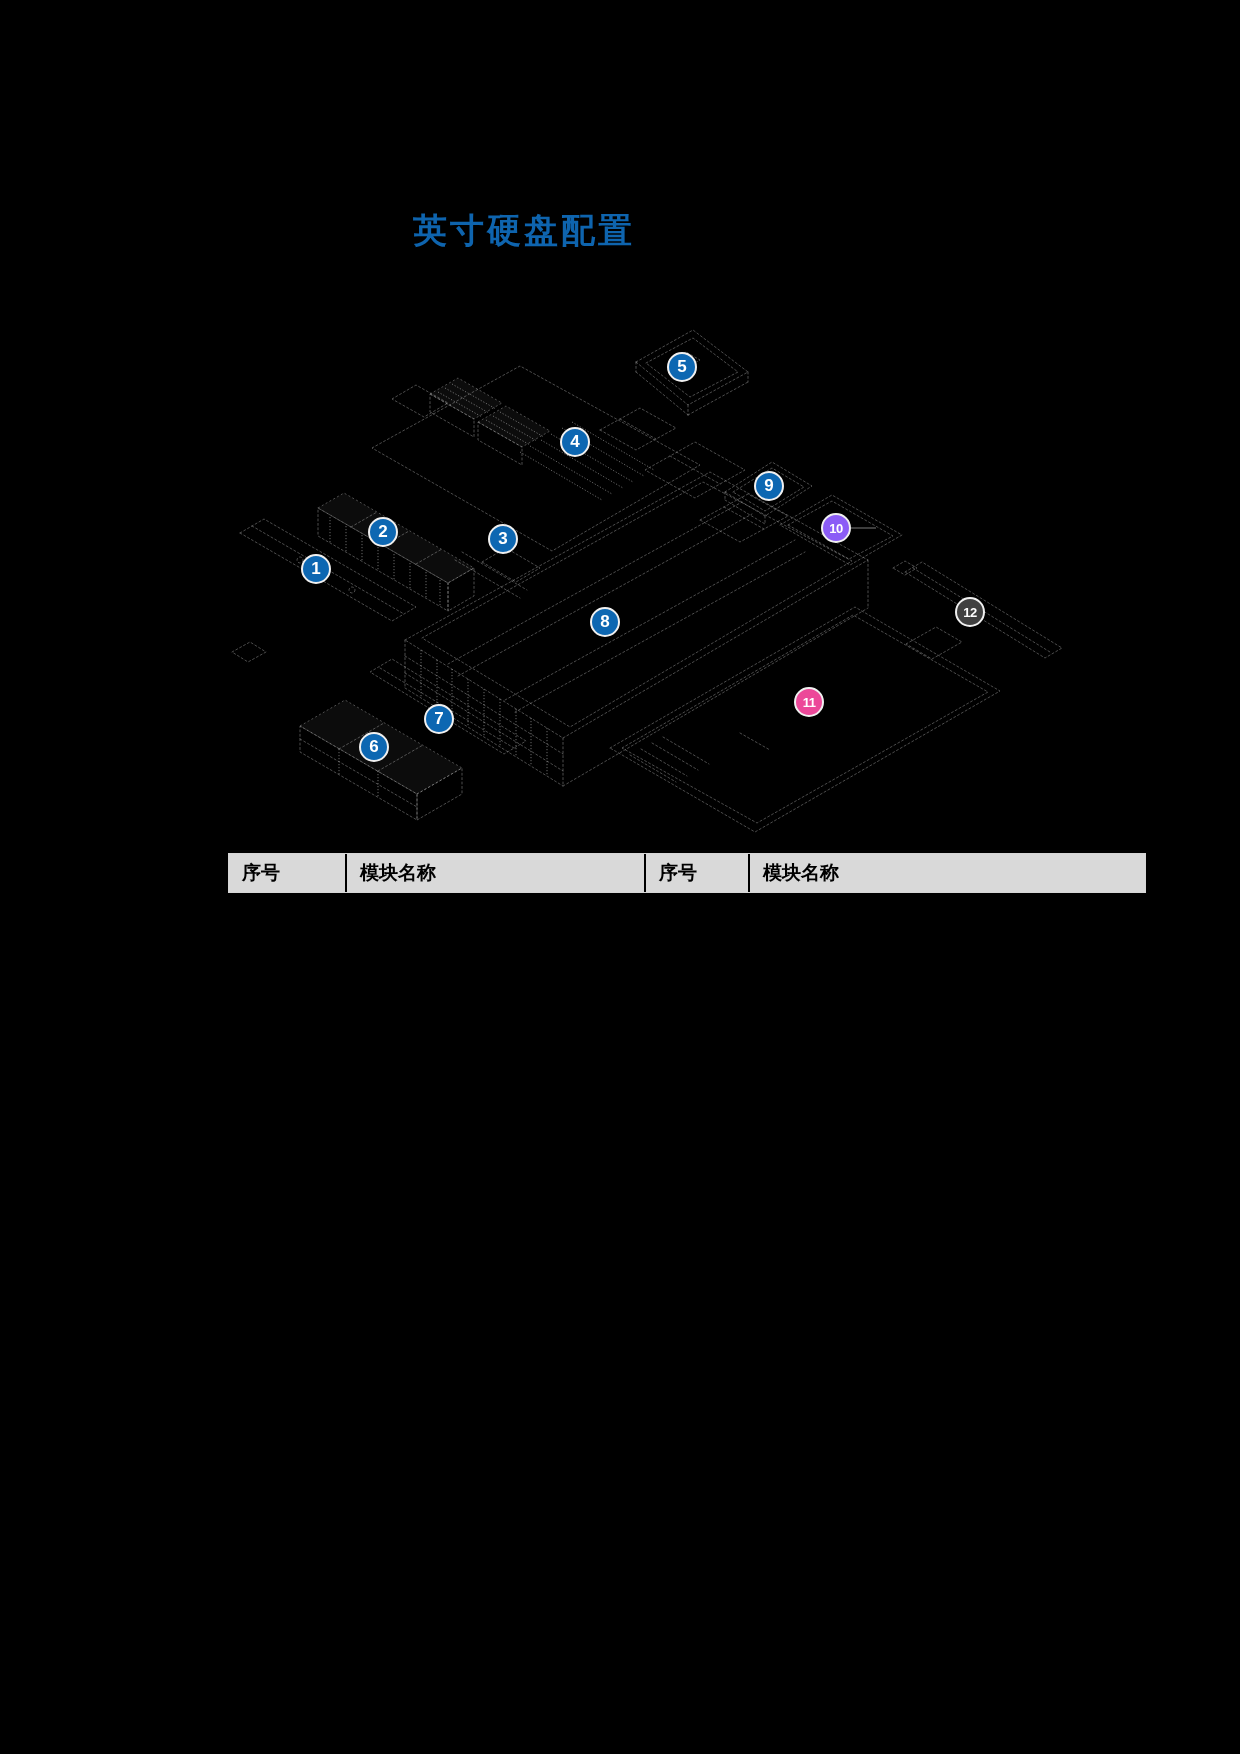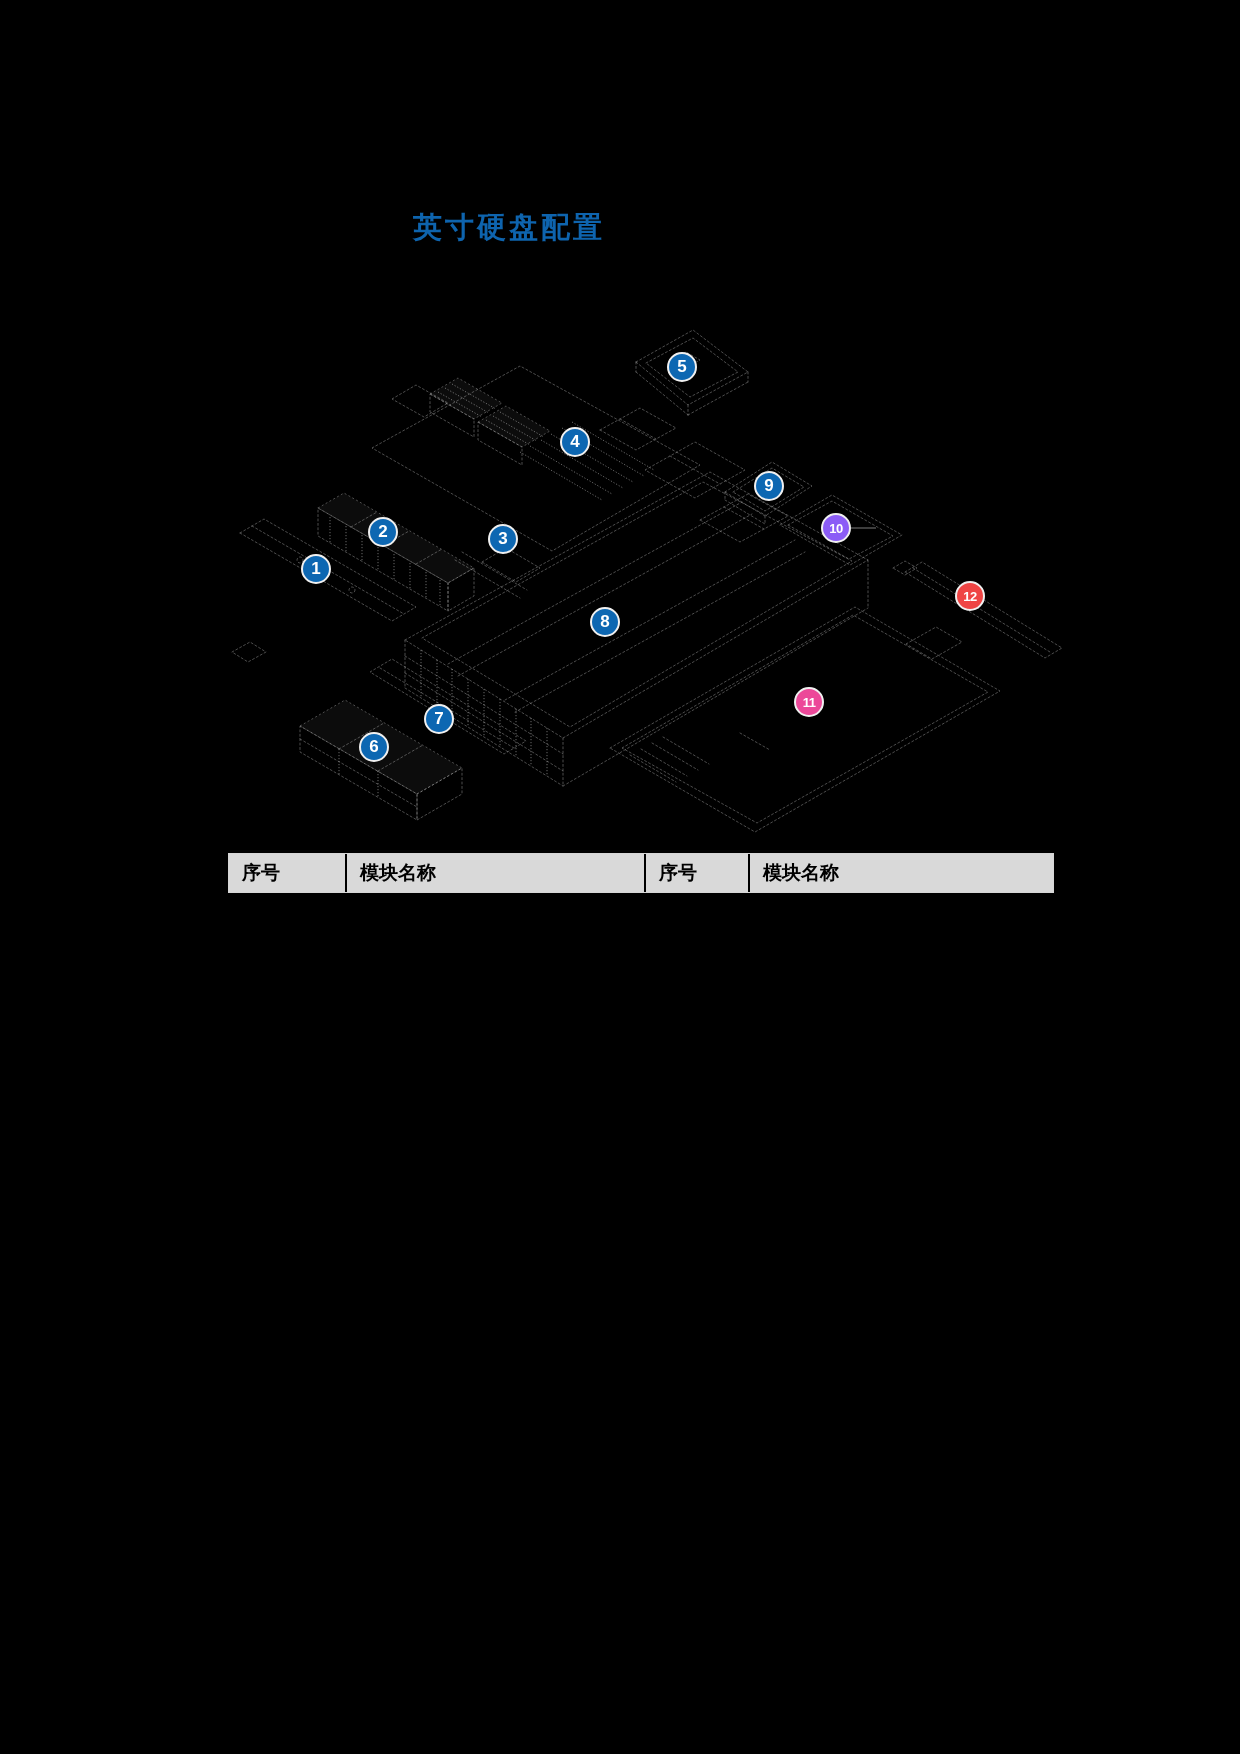--- a/index.html
+++ b/index.html
@@ -2,40 +2,40 @@
 <html><head>
 <meta charset="utf-8">
 <style>
   html,body{margin:0;padding:0;background:#000;}
   .page{
     position:relative;width:1240px;height:1754px;background:#000000;
     overflow:hidden;font-family:"Liberation Sans",sans-serif;
   }
   .heading{
     position:absolute;left:413px;top:213px;margin:0;
-    font-size:29px;line-height:1;font-weight:bold;letter-spacing:3px;
+    font-size:34px;line-height:1;font-weight:bold;letter-spacing:3px;
     color:#0e64ae;white-space:nowrap;
   }
   .art{position:absolute;left:0;top:0;pointer-events:none;}
   .ln{fill:none;stroke:#bdbdbd;stroke-opacity:.40;stroke-width:1;
       stroke-dasharray:2 2.4;stroke-linecap:round;}
   .lnf{fill:#cccccc;fill-opacity:.06;stroke:#bdbdbd;stroke-opacity:.40;
       stroke-width:1;stroke-dasharray:2 2.4;}
   .dense{fill:none;stroke:#cfcfcf;stroke-opacity:.5;stroke-width:1;
       stroke-dasharray:1.2 1.8;}
   .ldr{fill:none;stroke:#909090;stroke-opacity:.85;stroke-width:1;}
   .callout{
     position:absolute;width:26px;height:26px;border-radius:50%;
     border:2px solid #f0f0f0;transform:translate(-50%,-50%);
     color:#ffffff;font-weight:bold;font-size:17px;
     display:flex;align-items:center;justify-content:center;z-index:3;
   }
   .callout.two{font-size:13px;letter-spacing:-0.5px;}
   .modtable{
-    position:absolute;left:228px;top:853px;width:826px;height:40px;
+    position:absolute;left:228px;top:853px;width:918px;height:40px;
     box-sizing:border-box;border:1px solid #d6d6d6;background:#000;
     display:flex;gap:2px;z-index:2;
   }
   .modtable .cell{
     height:100%;box-sizing:border-box;display:flex;align-items:center;
     padding-left:13px;font-size:19px;font-weight:bold;color:#000;
   }
   .c1{width:116px;} .c2{width:297px;} .c3{width:102px;} .c4{flex:1;}
 </style>
 </head>
@@ -197,21 +197,21 @@
       <div class="callout" style="left: 383px; top: 532px; background: rgb(13, 103, 178); border-color: rgb(240, 240, 240);">2</div>
       <div class="callout" style="left: 503px; top: 539px; background: rgb(13, 103, 178); border-color: rgb(240, 240, 240);">3</div>
       <div class="callout" style="left: 575px; top: 442px; background: rgb(13, 103, 178); border-color: rgb(240, 240, 240);">4</div>
       <div class="callout" style="left: 682px; top: 367px; background: rgb(13, 103, 178); border-color: rgb(240, 240, 240);">5</div>
       <div class="callout" style="left: 374px; top: 747px; background: rgb(13, 103, 178); border-color: rgb(240, 240, 240);">6</div>
       <div class="callout" style="left: 439px; top: 719px; background: rgb(13, 103, 178); border-color: rgb(240, 240, 240);">7</div>
       <div class="callout" style="left: 605px; top: 622px; background: rgb(13, 103, 178); border-color: rgb(240, 240, 240);">8</div>
       <div class="callout" style="left: 769px; top: 486px; background: rgb(13, 103, 178); border-color: rgb(240, 240, 240);">9</div>
       <div class="callout two" style="left: 836px; top: 528px; background: #8b5cf6; border-color: rgb(240, 240, 240);">10</div>
       <div class="callout two" style="left: 809px; top: 702px; background: #ec4899; border-color: rgb(240, 240, 240);">11</div>
-      <div class="callout two" style="left: 970px; top: 596px; background: #ef4444; border-color: rgb(240, 240, 240);">12</div>
+      <div class="callout two" style="left: 970px; top: 612px; background: #404040; border-color: rgb(240, 240, 240);">12</div>
     </div>
 
   <div class="modtable">
     <div class="cell c1" style="background: rgb(217, 217, 217);">序号</div>
     <div class="cell c2" style="background: rgb(217, 217, 217);">模块名称</div>
     <div class="cell c3" style="background: rgb(217, 217, 217);">序号</div>
     <div class="cell c4" style="background: rgb(217, 217, 217);">模块名称</div>
   </div>
 
 </div>

